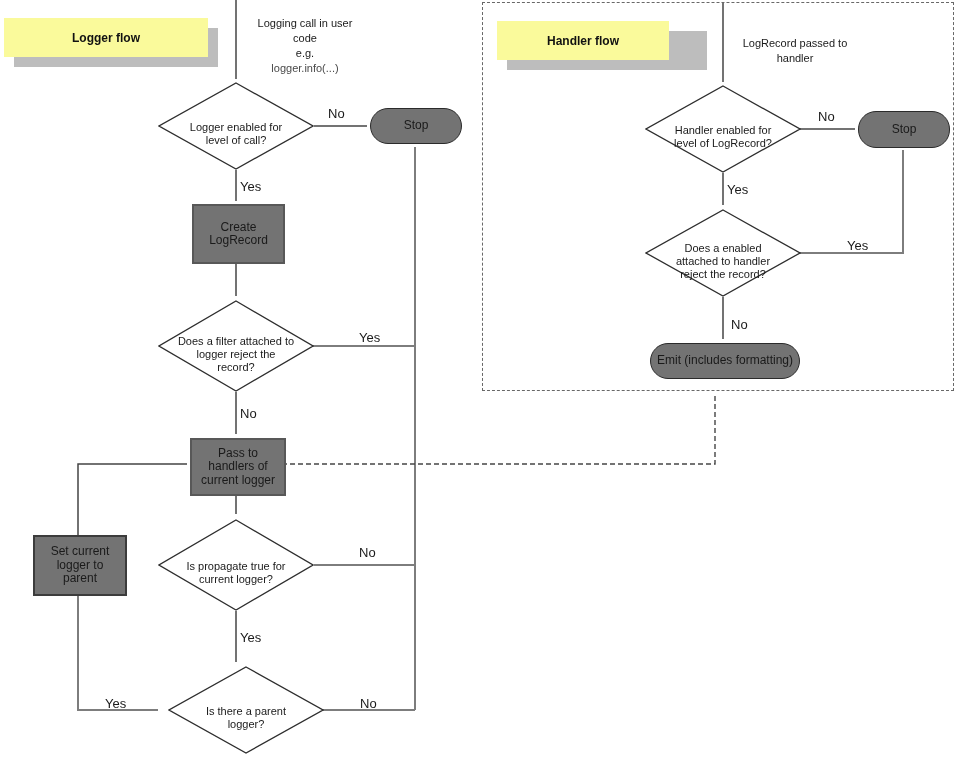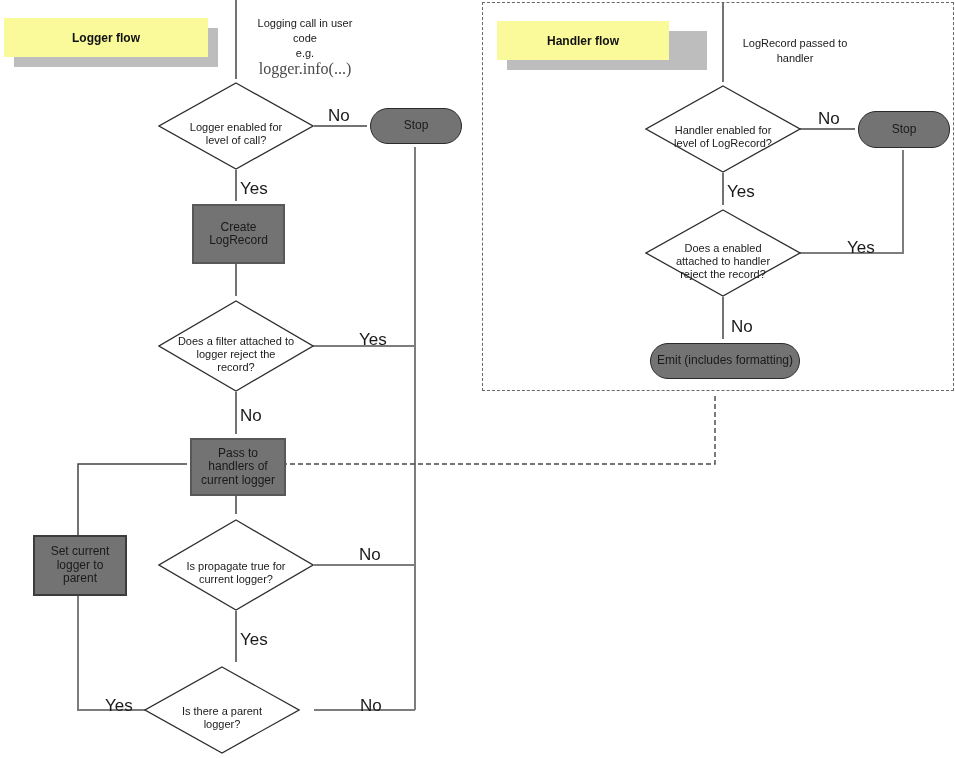--- a/index.html
+++ b/index.html
@@ -17,24 +17,24 @@
         justify-content:center;font-weight:bold;font-size:12px;color:#111;}
   .dmd{position:absolute;z-index:2;}
   .dmd svg{position:absolute;left:0;top:0;display:block;}
   .dmd polygon{fill:#ffffff;stroke:#2e2e2e;stroke-width:1.3;}
   .dlbl{position:absolute;left:50%;top:50%;transform:translate(-50%,-50%);
         text-align:center;font-size:11px;line-height:13px;z-index:3;margin-top:8px;}
   .box{position:absolute;background:#737373;display:flex;align-items:center;justify-content:center;
        text-align:center;font-size:12px;line-height:13.5px;z-index:2;}
   .rectbox{border:2px solid #585858;}
   .stadium{border:1.4px solid #2b2b2b;border-radius:18px;}
-  .elb{position:absolute;font-size:17px;z-index:3;white-space:nowrap;}
+  .elb{position:absolute;font-size:13px;z-index:3;white-space:nowrap;}
   .ann{position:absolute;z-index:3;text-align:center;font-size:11px;line-height:15px;}
-  .ann .code{font-family:Liberation Serif, serif;
-             font-size:16px;color:#4a4a4a;letter-spacing:0;}
+  .ann .code{font-family:Liberation Sans, sans-serif;
+             font-size:11px;color:#4a4a4a;letter-spacing:0;}
 </style>
 </head>
 <body>
 
 <div class="canvas">
 
   <div class="panel"></div>
 
   <svg class="wires" width="955" height="758" viewBox="0 0 955 758">
     <defs>
@@ -116,21 +116,21 @@
     <span style="width:80px">Pass to handlers of current logger</span>
   </div>
 
   <div class="dmd" style="left:158px;top:519px;width:156px;height:92px">
     <svg width="156" height="92" viewBox="0 0 156 92">
       <polygon points="78,1 155,46 78,91 1,46"></polygon>
     </svg>
     <div class="dlbl" style="width:126px">Is propagate true for current logger?</div>
   </div>
 
-  <div class="dmd" style="left:144px;top:666px;width:156px;height:88px">
+  <div class="dmd" style="left:168px;top:666px;width:156px;height:88px">
     <svg width="156" height="88" viewBox="0 0 156 88">
       <polygon points="78,1 155,44 78,87 1,44"></polygon>
     </svg>
     <div class="dlbl" style="width:100px">Is there a parent logger?</div>
   </div>
 
   <div class="box rectbox" style="left:33px;top:535px;width:90px;height:57px;border-color:#3c3c3c">
     <span style="width:84px">Set current logger to parent</span>
   </div>
 

